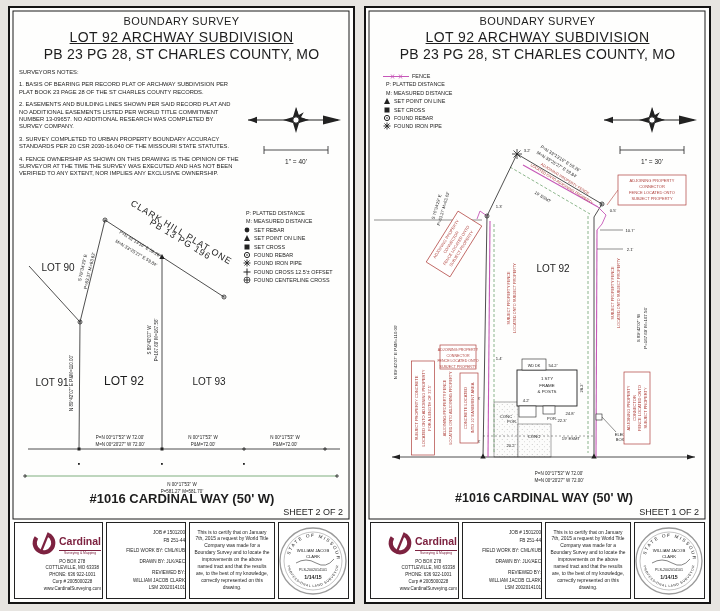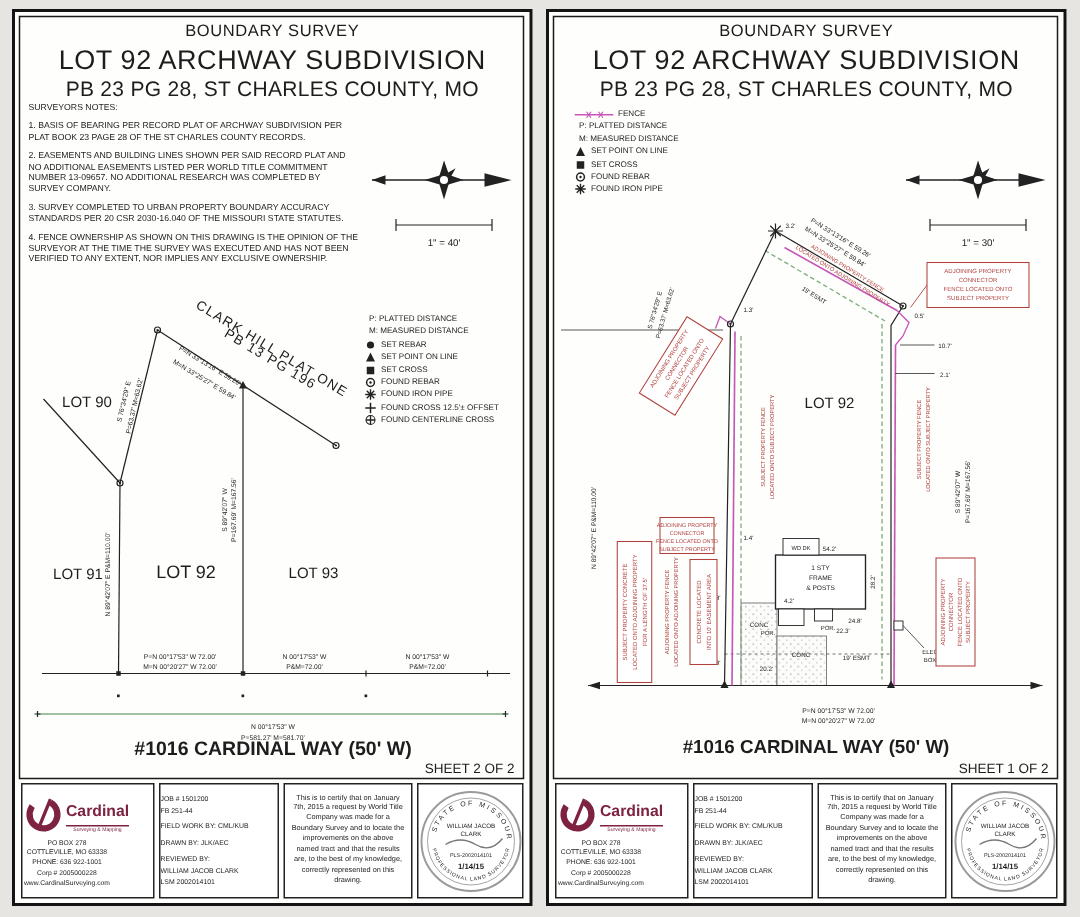--- a/index.html
+++ b/index.html
@@ -4,36 +4,36 @@
 <style>
   html,body{margin:0;padding:0;}
   body{width:720px;height:611px;position:relative;background:#e7e5e1;
        font-family:"Liberation Sans","DejaVu Sans",sans-serif;color:#1d1d1d;overflow:hidden;}
   .page{position:absolute;top:6px;width:347px;height:598px;background:#fefefd;
         border:2px solid #141414;box-sizing:border-box;}
   #page-left{left:8px;}
   #page-right{left:364px;}
   .phead{position:absolute;left:0;top:7px;width:100%;text-align:center;line-height:1.25;}
   .phead .t1{font-size:11px;letter-spacing:.4px;}
-  .phead .t2{font-size:18px;letter-spacing:.4px;}
+  .phead .t2{font-size:14px;letter-spacing:.4px;text-decoration:underline;}
   .phead .t3{font-size:14px;letter-spacing:.2px;}
   .notes{position:absolute;left:9px;top:61px;width:230px;font-size:5.8px;line-height:1.28;}
   .note{white-space:pre-line;margin-bottom:5px;}
   .legend{position:absolute;font-size:5.4px;line-height:1.55;}
   #page-left .legend{left:233px;top:201px;width:108px;}
   #page-right .legend{left:17px;top:64px;width:130px;}
   .lrow{display:flex;align-items:center;gap:3px;}
   .lsym{width:8px;flex:0 0 8px;display:flex;align-items:center;justify-content:center;}
   .lsym.wide{width:26px;flex:0 0 26px;}
   .lsym.none{width:0;flex:0 0 0;gap:0;}
   .nav{position:absolute;left:234px;top:96px;width:100px;height:66px;}
   .platsvg{position:absolute;left:0;top:0;width:343px;height:594px;}
   .tblock{position:absolute;left:4px;top:514px;width:335px;height:77px;display:flex;gap:3px;}
   .tcell{border:1px solid #222;background:#fff;box-sizing:border-box;overflow:hidden;
-         display:flex;flex-direction:column;align-items:flex-start;justify-content:center;text-align:center;}
+         display:flex;flex-direction:column;align-items:flex-end;justify-content:center;text-align:center;}
   .c-logo{width:89px;padding:2px 1px;}
   .c-job{width:80px;font-size:4.6px;line-height:1.7;}
   .c-cert{width:86px;font-size:4.9px;line-height:1.4;padding:2px 4px;}
   .c-seal{flex:1;}
   .logorow{display:flex;align-items:center;gap:2px;margin-bottom:2px;}
   .logoname{color:#7d2240;font-weight:bold;font-size:10.5px;line-height:1;}
   .logotag{color:#7d2240;font-size:3.4px;border-top:.5px solid #7d2240;margin-top:1px;}
   .addr{font-size:4.5px;line-height:1.5;}
   svg text{fill:#1d1d1d;}
   .red{fill:#b0413c;}

